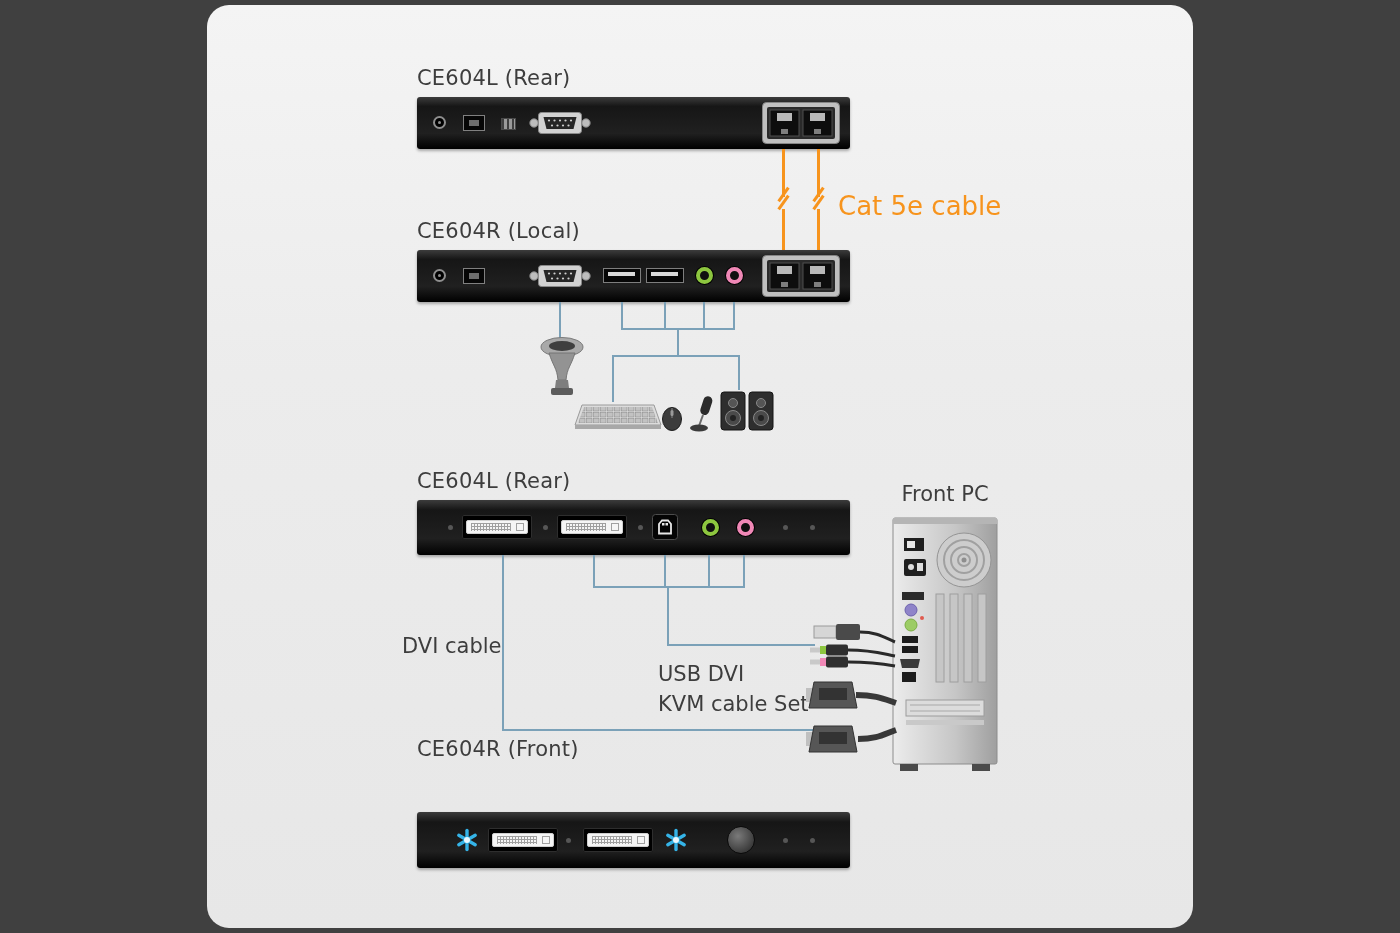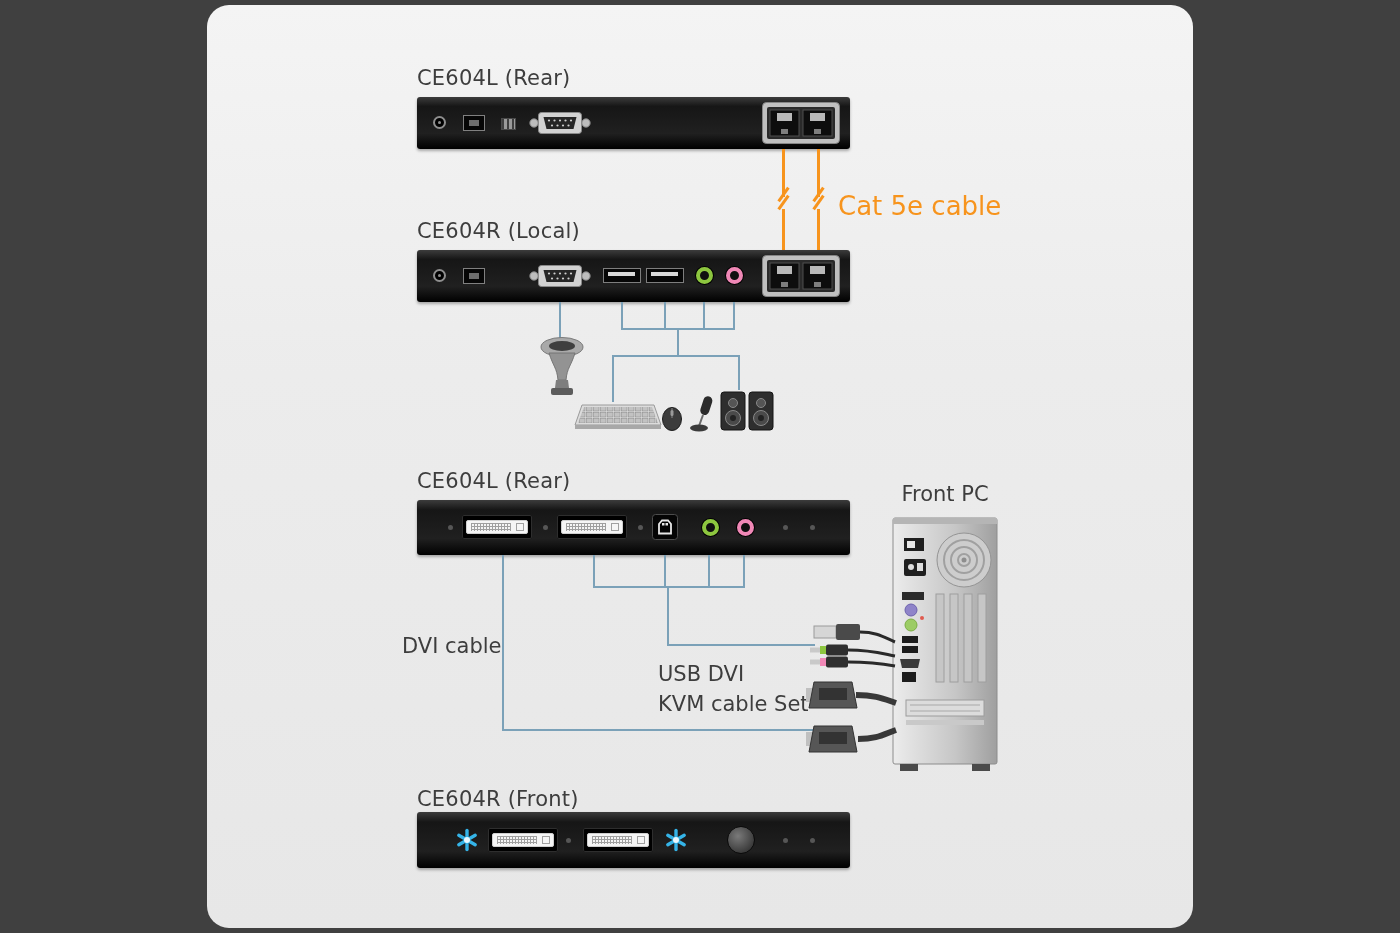--- a/index.html
+++ b/index.html
@@ -297,21 +297,21 @@
       <rect x="20" y="40" width="6" height="8" fill="#f088b6"></rect>
       <rect x="26" y="38.5" width="22" height="11" rx="2" fill="#2f2f2f"></rect>
       <rect x="6" y="70" width="8" height="14" fill="#c0c0c0"></rect>
       <path d="M14 64 L52 64 L57 90 L9 90 Z" fill="#565656" stroke="#333"></path>
       <rect x="19" y="70" width="28" height="12" fill="#333"></rect>
       <rect x="6" y="114" width="8" height="14" fill="#c0c0c0"></rect>
       <path d="M14 108 L52 108 L57 134 L9 134 Z" fill="#565656" stroke="#333"></path>
       <rect x="19" y="114" width="28" height="12" fill="#333"></rect>
     </svg>
 
-    <div class="dev-label" style="left:210px; top:782px;">CE604R (Front)</div>
+    <div class="dev-label" style="left:210px; top:732px;">CE604R (Front)</div>
     <div class="panel" style="left:210px; top:807px; width:433px; height:56px;">
       <svg style="left:38px; top:16px;" width="24" height="24" viewBox="0 0 24 24">
         <g stroke="#35b4e8" stroke-width="3.4" stroke-linecap="round">
           <line x1="12" y1="2.5" x2="12" y2="21.5"></line>
             <line x1="3.8" y1="7.3" x2="20.2" y2="16.7"></line>
             <line x1="3.8" y1="16.7" x2="20.2" y2="7.3"></line>
         </g>
           <circle cx="12" cy="12" r="3" fill="#eaf7fd"></circle>
       </svg>
       <span class="dvi-recess" style="left:71px; top:16px;">

